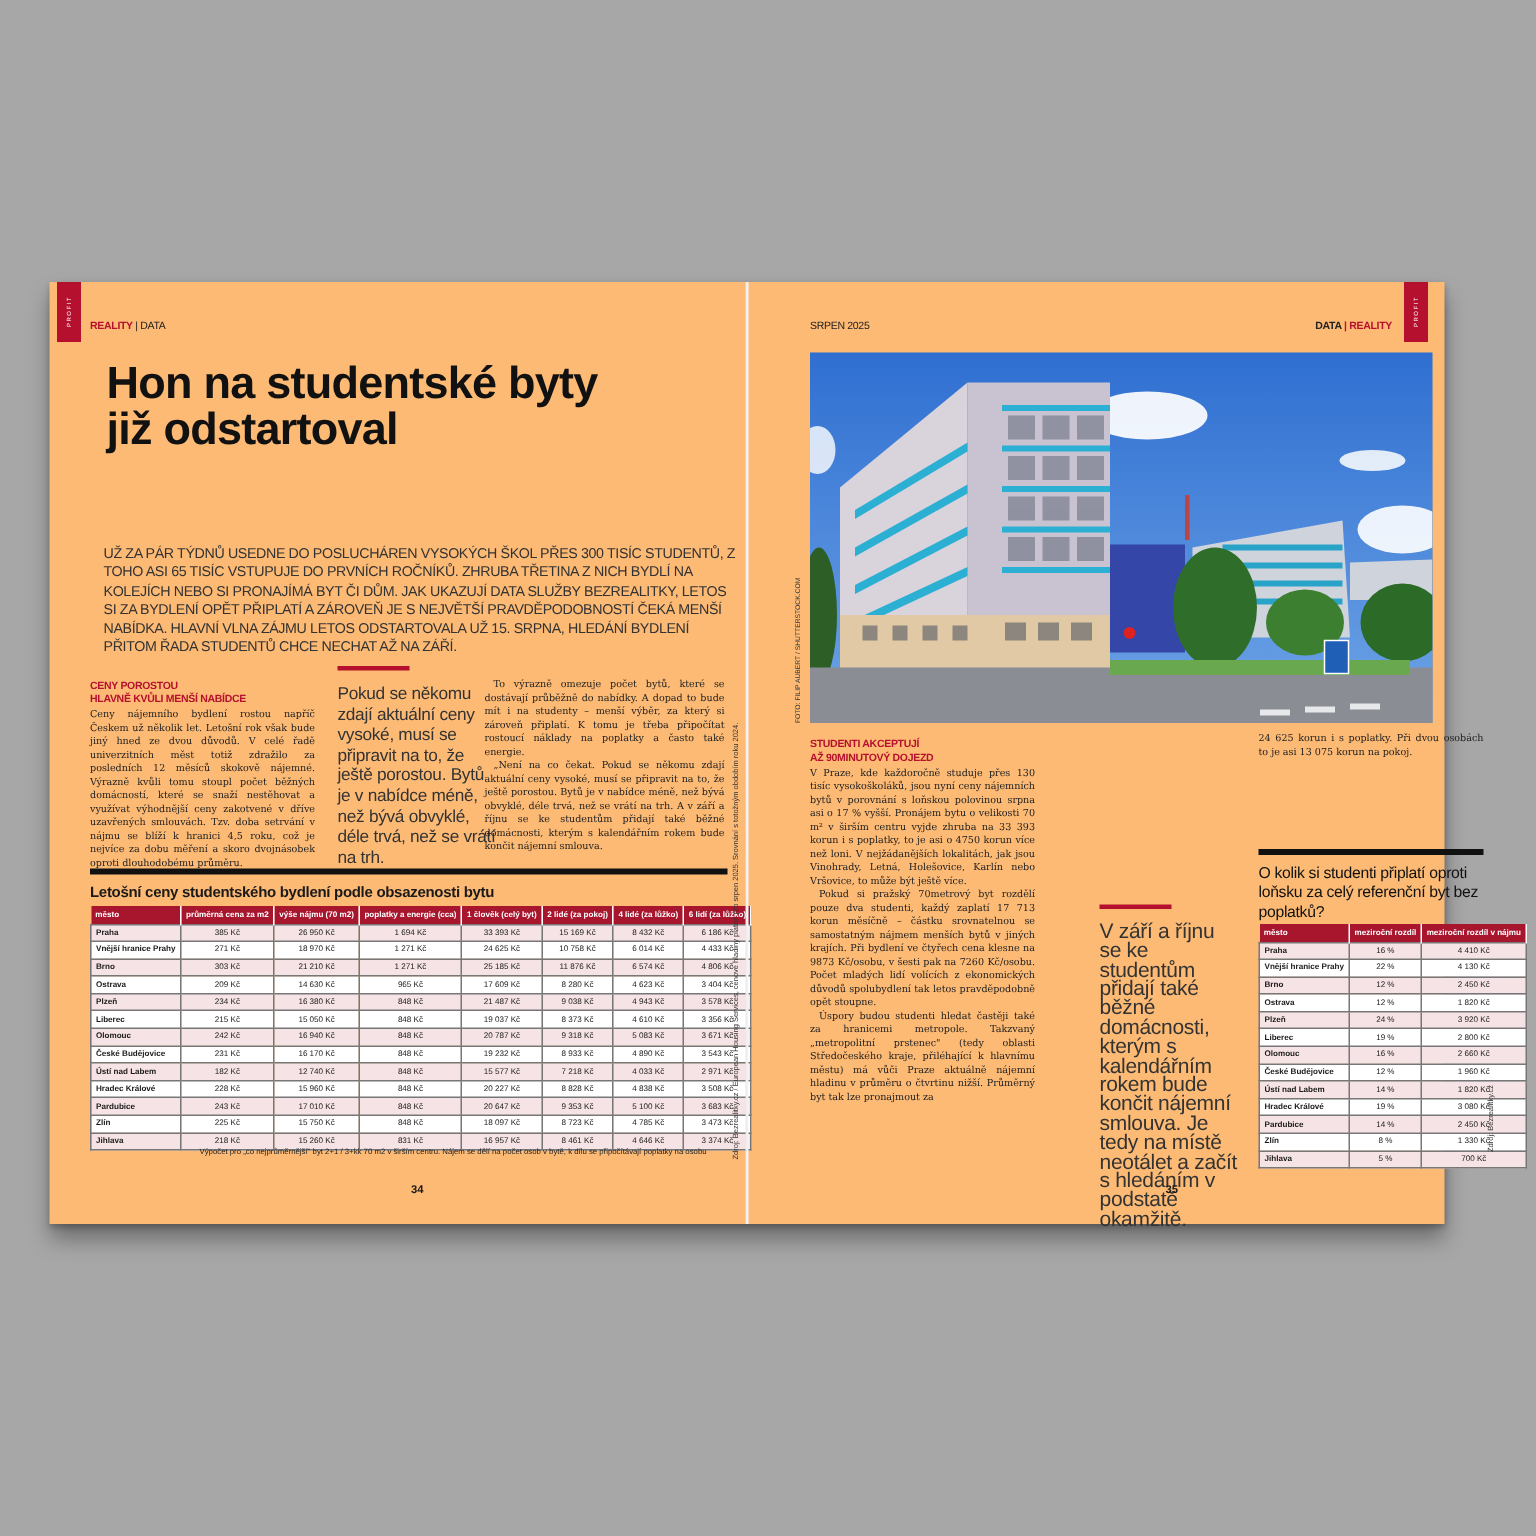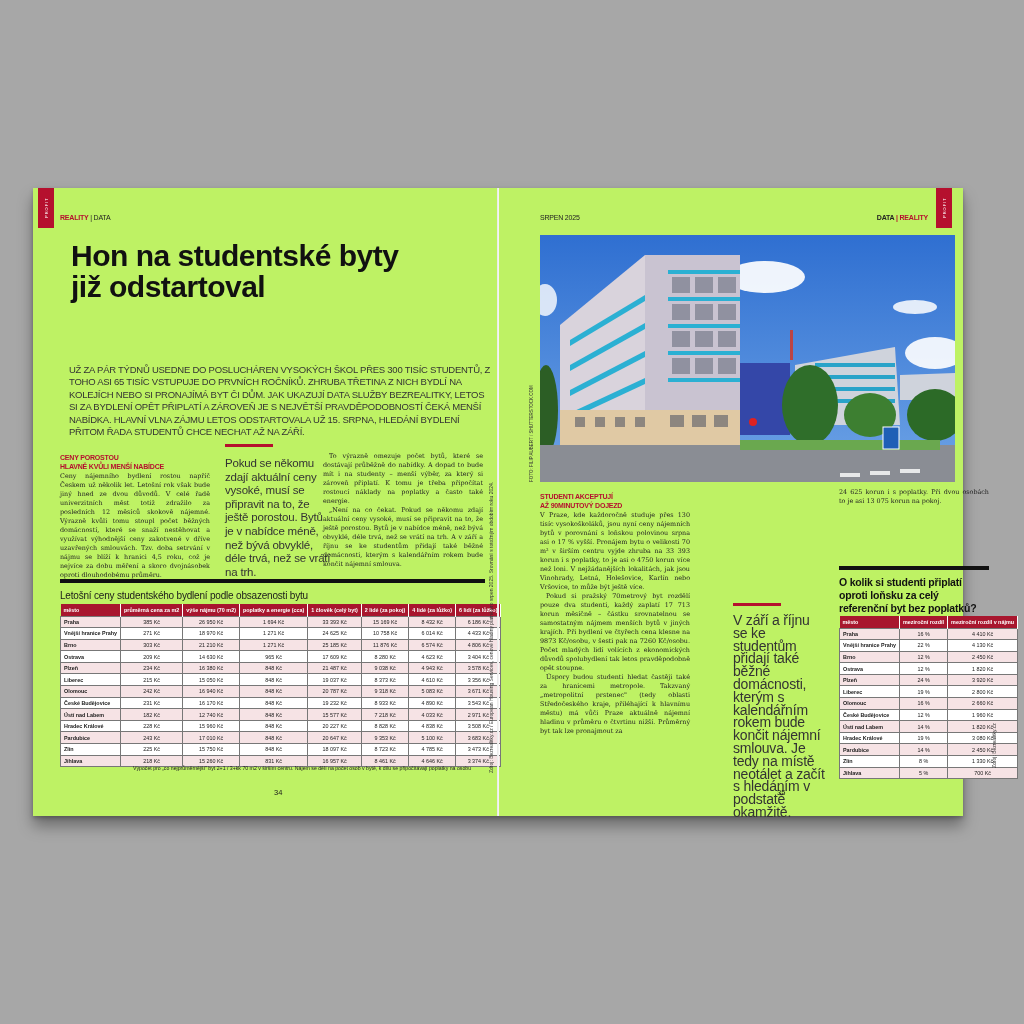--- a/index.html
+++ b/index.html
@@ -1,50 +1,50 @@
 <!DOCTYPE html>
 <html><head>
 <meta charset="utf-8">
 <style>
   *{box-sizing:border-box;margin:0;padding:0}
   html,body{width:1024px;height:1024px;background:#a7a7a7;overflow:hidden}
   body{position:relative;font-family:"Liberation Sans",sans-serif;color:#1a1a1a}
-  .spread{position:absolute;left:33px;top:188px;width:930px;height:628px;background:#bef264;box-shadow:0 10px 14px rgba(0,0,0,.35),0 2px 4px rgba(0,0,0,.25)}
+  .spread{position:absolute;left:33px;top:188px;width:930px;height:628px;background:#fdba74;box-shadow:0 10px 14px rgba(0,0,0,.35),0 2px 4px rgba(0,0,0,.25)}
   .page{position:absolute;top:0;height:628px}
   .p34{left:0;width:465px}
   .p35{left:465px;width:465px}
   .gutter{position:absolute;left:464px;top:0;width:2px;height:628px;background:linear-gradient(90deg,#e8e8e8,#f8f8f8)}
   .tab{position:absolute;top:0;width:16px;height:40px;background:#b5102e;color:#fff;font-size:4px;letter-spacing:1px;writing-mode:vertical-rl;transform:rotate(180deg);display:flex;align-items:center;justify-content:center}
   .rubric{position:absolute;font-size:7px;font-weight:bold;letter-spacing:-.2px}
   .rubric .red{color:#b5102e}
   .rubric .blk{color:#222;font-weight:normal}
   h1.title{position:absolute;left:38px;top:52px;font-size:30px;line-height:31px;font-weight:bold;letter-spacing:-.5px;color:#111}
   h2.sub{position:absolute;left:38px;top:124px;font-size:19px;line-height:21px;font-weight:normal;color:#111}
   .lead{position:absolute;left:36px;top:176px;width:425px;font-size:9.5px;line-height:12.4px;color:#333;text-transform:uppercase;letter-spacing:-.25px}
   .col{position:absolute;font-family:"DejaVu Serif",serif;font-size:6.4px;line-height:9px;color:#222;text-align:justify}
   .col p{text-indent:6px}
   .col p.noi{text-indent:0}
   .col h4{font-family:"Liberation Sans",sans-serif;color:#b5102e;font-size:7px;line-height:8.5px;font-weight:bold;text-transform:uppercase;margin:2px 0 1px;letter-spacing:-.2px}
   .quote{position:absolute;font-size:11.5px;line-height:13.6px;color:#333;letter-spacing:-.2px}
   .quote .bar{width:48px;height:3px;background:#b5102e;margin-bottom:10px}
   .hr{position:absolute;height:4px;background:#111}
-  .tbl-title{position:absolute;font-size:10px;font-weight:normal;letter-spacing:-.2px}
+  .tbl-title{position:absolute;font-size:10px;font-weight:bold;letter-spacing:-.2px}
   table.t{position:absolute;border-collapse:collapse;font-size:5.4px;font-family:"Liberation Sans",sans-serif}
   table.t th{background:#a8162e;color:#fff;font-weight:bold;padding:2px 3px;text-align:center;border-right:1px solid #fff;white-space:nowrap;height:12px}
   table.t th:first-child{text-align:left}
   table.t td{padding:0 3px;border:1px solid #777;height:11.6px;text-align:center;white-space:nowrap}
   table.t td:first-child{text-align:left;font-weight:bold}
   table.t tr:nth-child(odd) td{background:#f6e3e5}
   table.t tr:nth-child(even) td{background:#fff}
   .note{position:absolute;font-size:5.2px;color:#222;white-space:nowrap}
   .vert{position:absolute;writing-mode:vertical-rl;transform:rotate(180deg);font-size:5px;color:#333;white-space:nowrap}
-  .pnum{position:absolute;top:600px;font-size:7.5px;font-weight:normal}
+  .pnum{position:absolute;top:600px;font-size:7.5px;font-weight:bold}
   .photo{position:absolute;left:42px;top:47px;width:415px;height:247px;overflow:hidden;background:#3f78c9}
   .photo svg{display:block}
-  .h3q{position:absolute;font-size:10.5px;line-height:13px;font-weight:bold;color:#111;letter-spacing:-.2px}
+  .h3q{position:absolute;font-size:10.5px;line-height:13px;font-weight:normal;color:#111;letter-spacing:-.2px}
 </style>
 </head>
 <body>
 
 <div class="spread">
 
   <div class="page p34">
     <div class="tab" style="left:5px">PROFIT</div>
     <div class="rubric" style="left:27px;top:26px">
       <span class="red">REALITY</span>

